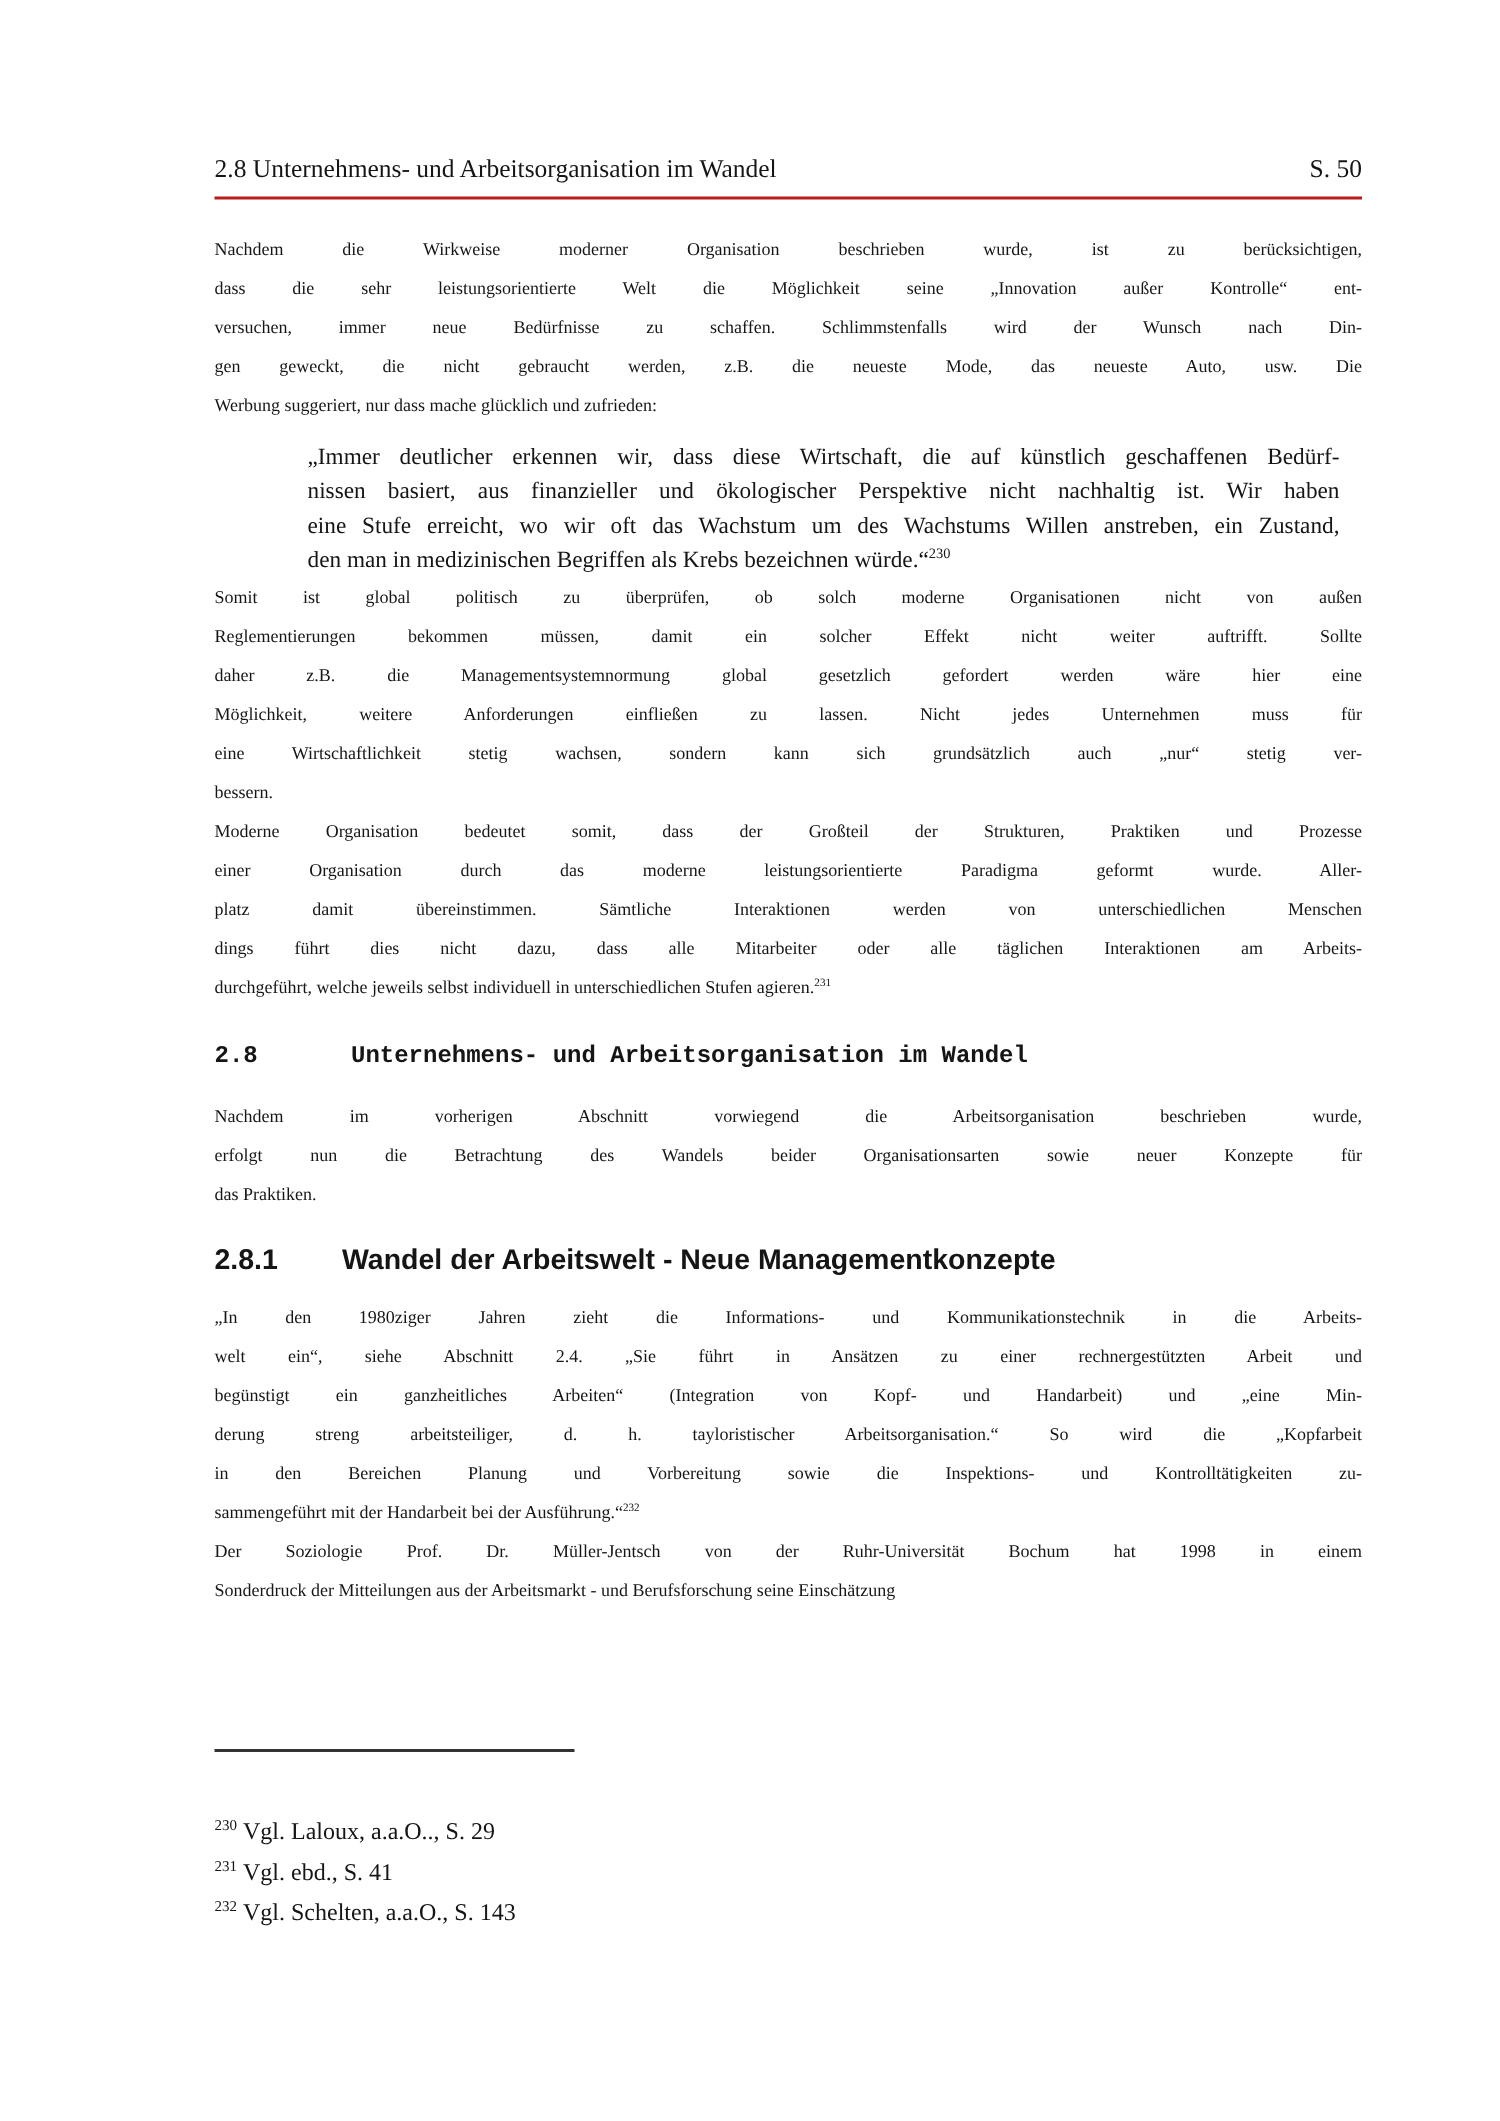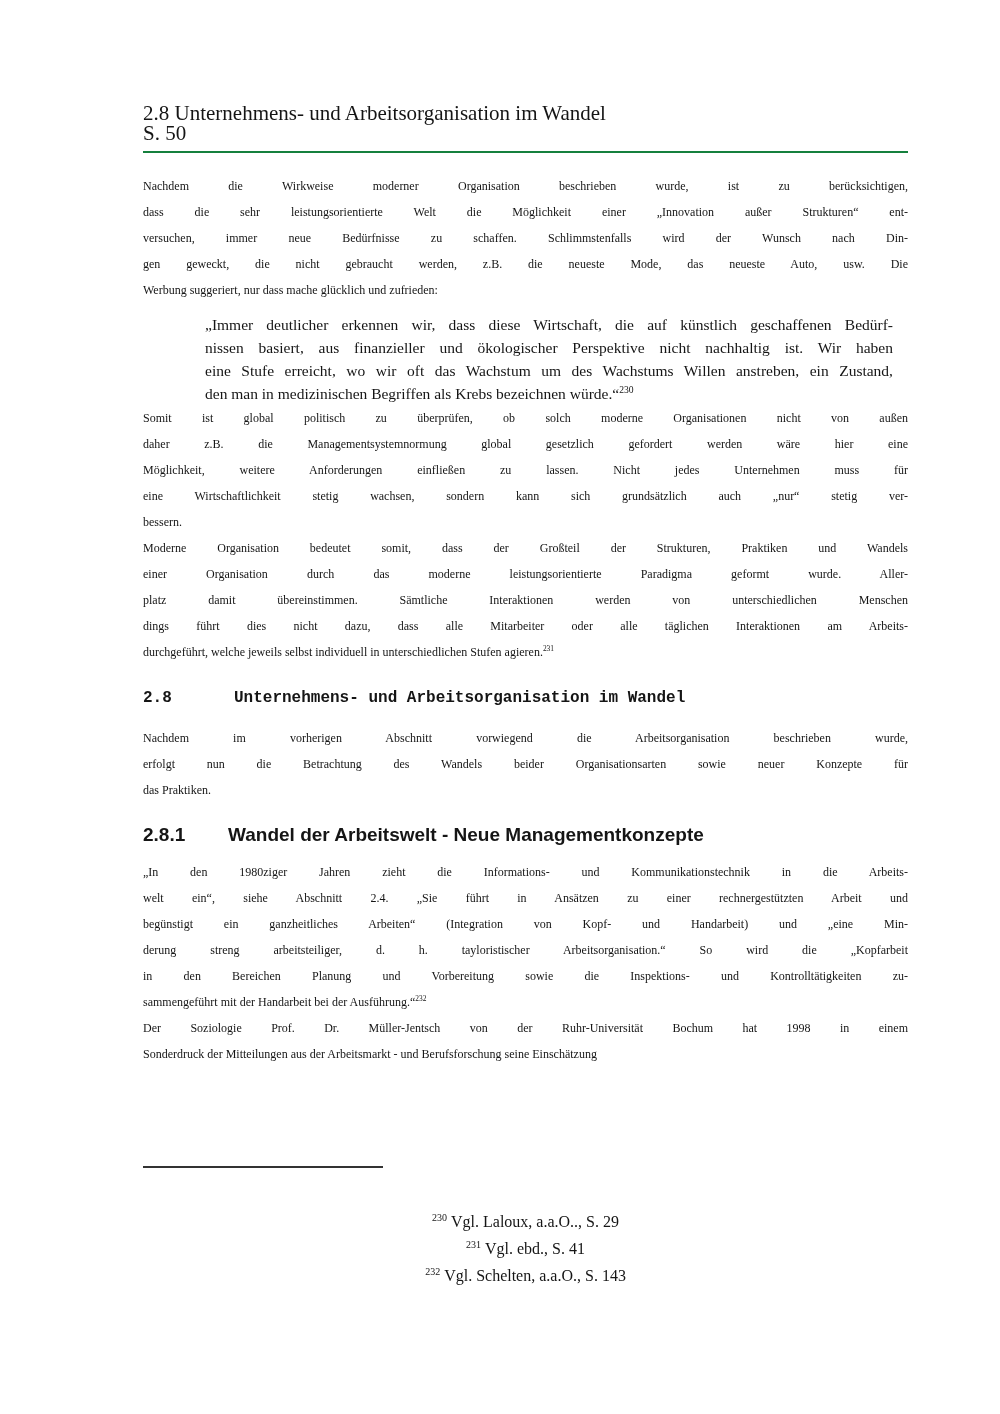--- a/index.html
+++ b/index.html
@@ -20,25 +20,24 @@
   .content-col {
     position: absolute;
     left: 143px;
     top: 103px;
     width: 765px;
   }
   .running-header {
     display: flex;
     justify-content: space-between;
     align-items: baseline;
-    font-size: 21px;
+    font-size: 17px;
     line-height: 20px;
     padding-bottom: 8px;
-    border-bottom: 2px solid #15803d;
-    flex-direction: column;
+    border-bottom: 2px solid #b91c1c;
   }
   .body-text .para { margin: 0; }
   .line {
     font-size: 12px;
     line-height: 26px;
     text-align: justify;
     text-align-last: justify;
     white-space: normal;
   }
   .line.last {
@@ -92,21 +91,20 @@
   }
   .footnote-rule {
     width: 240px;
     height: 0;
     border-top: 2px solid #333333;
   }
   .footnote-list { margin-top: 40px; }
   .footnote {
     font-size: 16px;
     line-height: 27px;
-    text-align: center;
   }
   .footnote sup.fnmark {
     font-size: 10px;
     vertical-align: super;
     line-height: 0;
     margin-right: 4px;
   }
 </style>
 </head>
 <body>
@@ -116,40 +114,41 @@
   <div class="content-col">
 
     <div class="running-header">
       <span>2.8 Unternehmens- und Arbeitsorganisation im Wandel</span>
       <span>S. 50</span>
     </div>
 
     <div class="body-text" id="body-text">
         <div class="para first">
           <div class="line">Nachdem die Wirkweise moderner Organisation beschrieben wurde, ist zu berücksichtigen,</div>
-          <div class="line">dass die sehr leistungsorientierte Welt die Möglichkeit einer „Innovation außer Strukturen“ ent-</div>
+          <div class="line">dass die sehr leistungsorientierte Welt die Möglichkeit seine „Innovation außer Kontrolle“ ent-</div>
           <div class="line">versuchen, immer neue Bedürfnisse zu schaffen. Schlimmstenfalls wird der Wunsch nach Din-</div>
           <div class="line">gen geweckt, die nicht gebraucht werden, z.B. die neueste Mode, das neueste Auto, usw. Die</div>
           <div class="line last">Werbung suggeriert, nur dass mache glücklich und zufrieden:</div>
         </div>
         <div class="para quote">
           <div class="line">„Immer deutlicher erkennen wir, dass diese Wirtschaft, die auf künstlich geschaffenen Bedürf-</div>
           <div class="line">nissen basiert, aus finanzieller und ökologischer Perspektive nicht nachhaltig ist. Wir haben</div>
           <div class="line">eine Stufe erreicht, wo wir oft das Wachstum um des Wachstums Willen anstreben, ein Zustand,</div>
           <div class="line last">den man in medizinischen Begriffen als Krebs bezeichnen würde.“<sup class="fnref">230</sup></div>
         </div>
         <div class="para">
           <div class="line">Somit ist global politisch zu überprüfen, ob solch moderne Organisationen nicht von außen</div>
+          <div class="line">Reglementierungen bekommen müssen, damit ein solcher Effekt nicht weiter auftrifft. Sollte</div>
           <div class="line">daher z.B. die Managementsystemnormung global gesetzlich gefordert werden wäre hier eine</div>
           <div class="line">Möglichkeit, weitere Anforderungen einfließen zu lassen. Nicht jedes Unternehmen muss für</div>
           <div class="line">eine Wirtschaftlichkeit stetig wachsen, sondern kann sich grundsätzlich auch „nur“ stetig ver-</div>
           <div class="line last">bessern.</div>
         </div>
         <div class="para">
-          <div class="line">Moderne Organisation bedeutet somit, dass der Großteil der Strukturen, Praktiken und Wandels</div>
+          <div class="line">Moderne Organisation bedeutet somit, dass der Großteil der Strukturen, Praktiken und Prozesse</div>
           <div class="line">einer Organisation durch das moderne leistungsorientierte Paradigma geformt wurde. Aller-</div>
           <div class="line">platz damit übereinstimmen. Sämtliche Interaktionen werden von unterschiedlichen Menschen</div>
           <div class="line">dings führt dies nicht dazu, dass alle Mitarbeiter oder alle täglichen Interaktionen am Arbeits-</div>
           <div class="line last">durchgeführt, welche jeweils selbst individuell in unterschiedlichen Stufen agieren.<sup class="fnref">231</sup></div>
         </div>
         <div class="heading1">
           <span class="hnum">2.8</span>
           <span>Unternehmens- und Arbeitsorganisation im Wandel</span>
         </div>
         <div class="para after-h">

